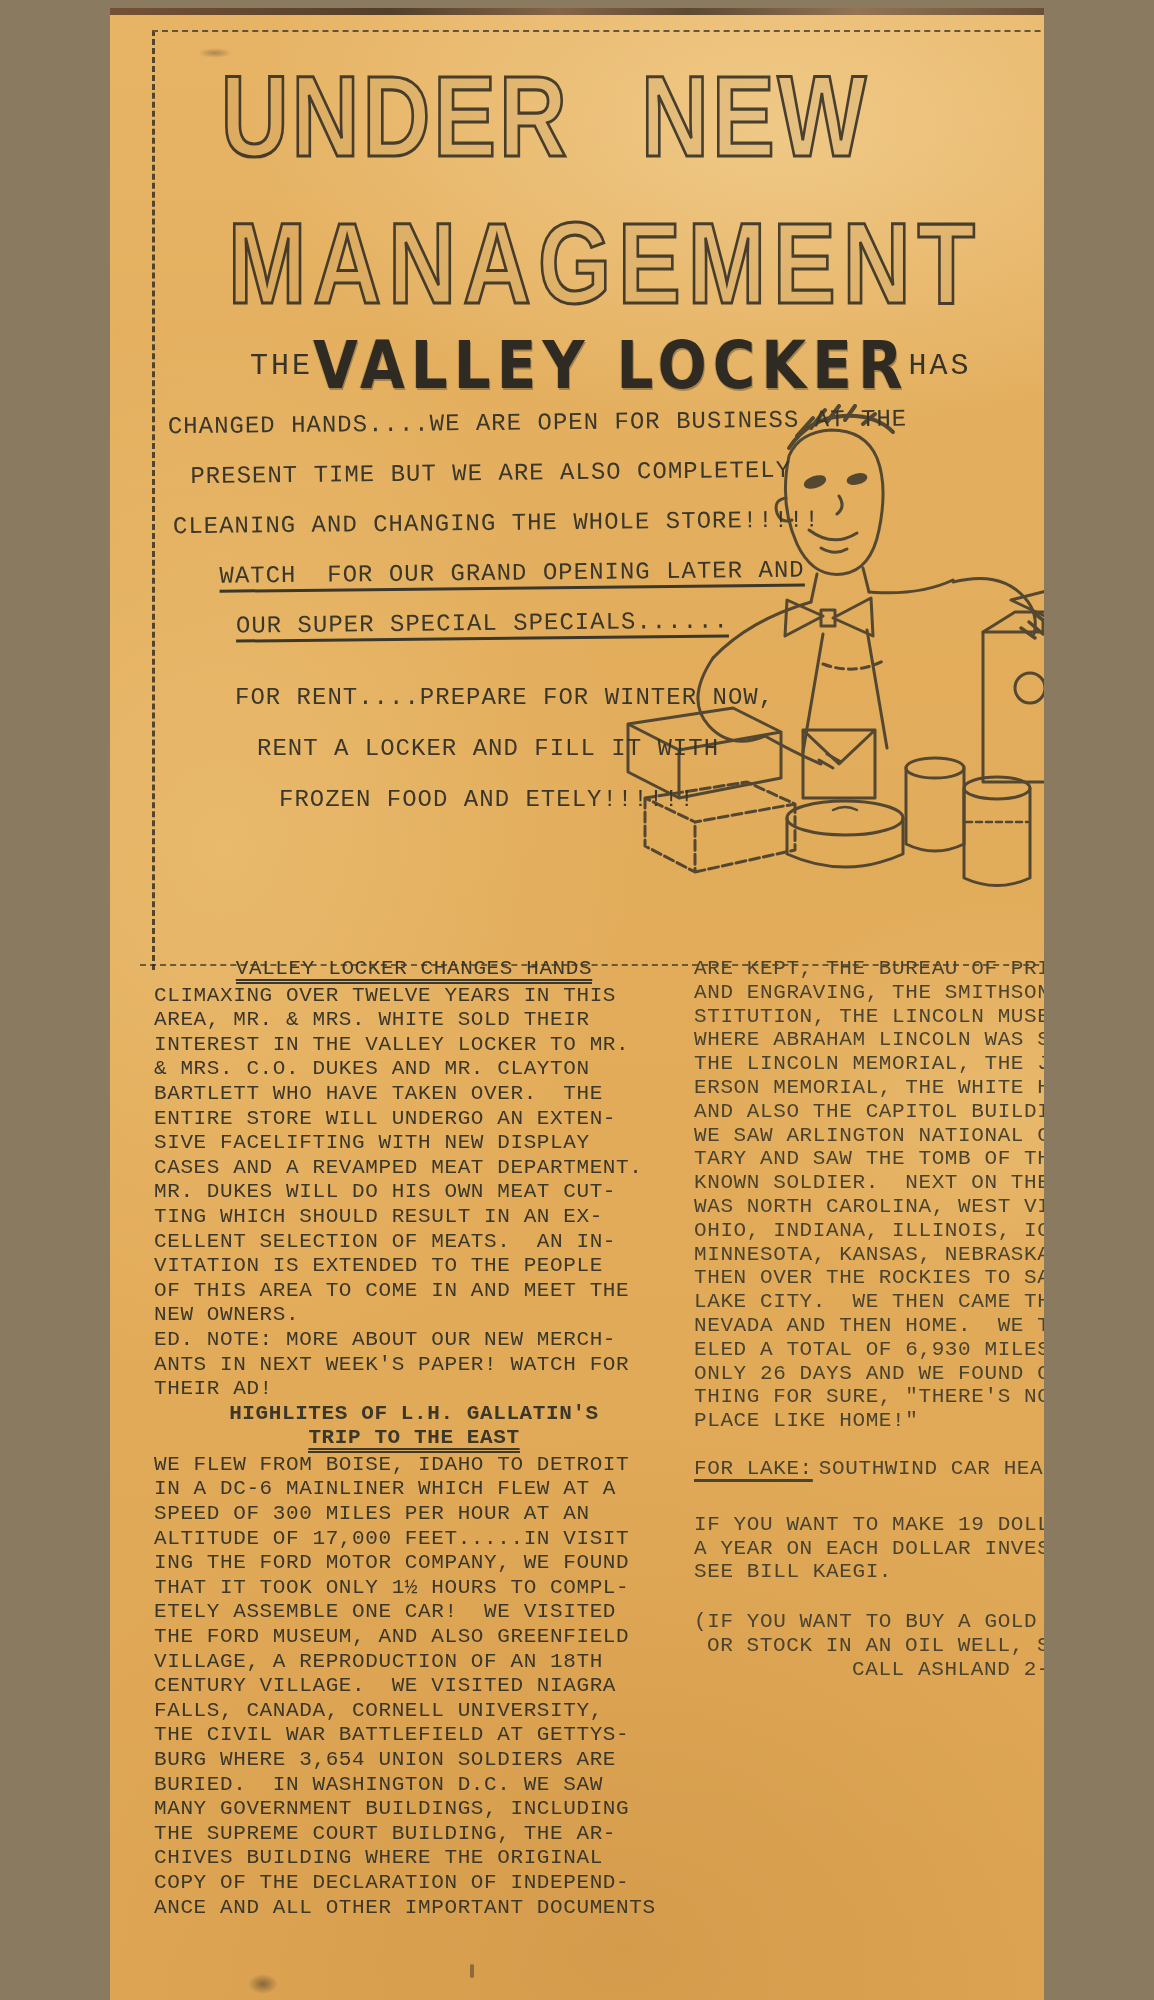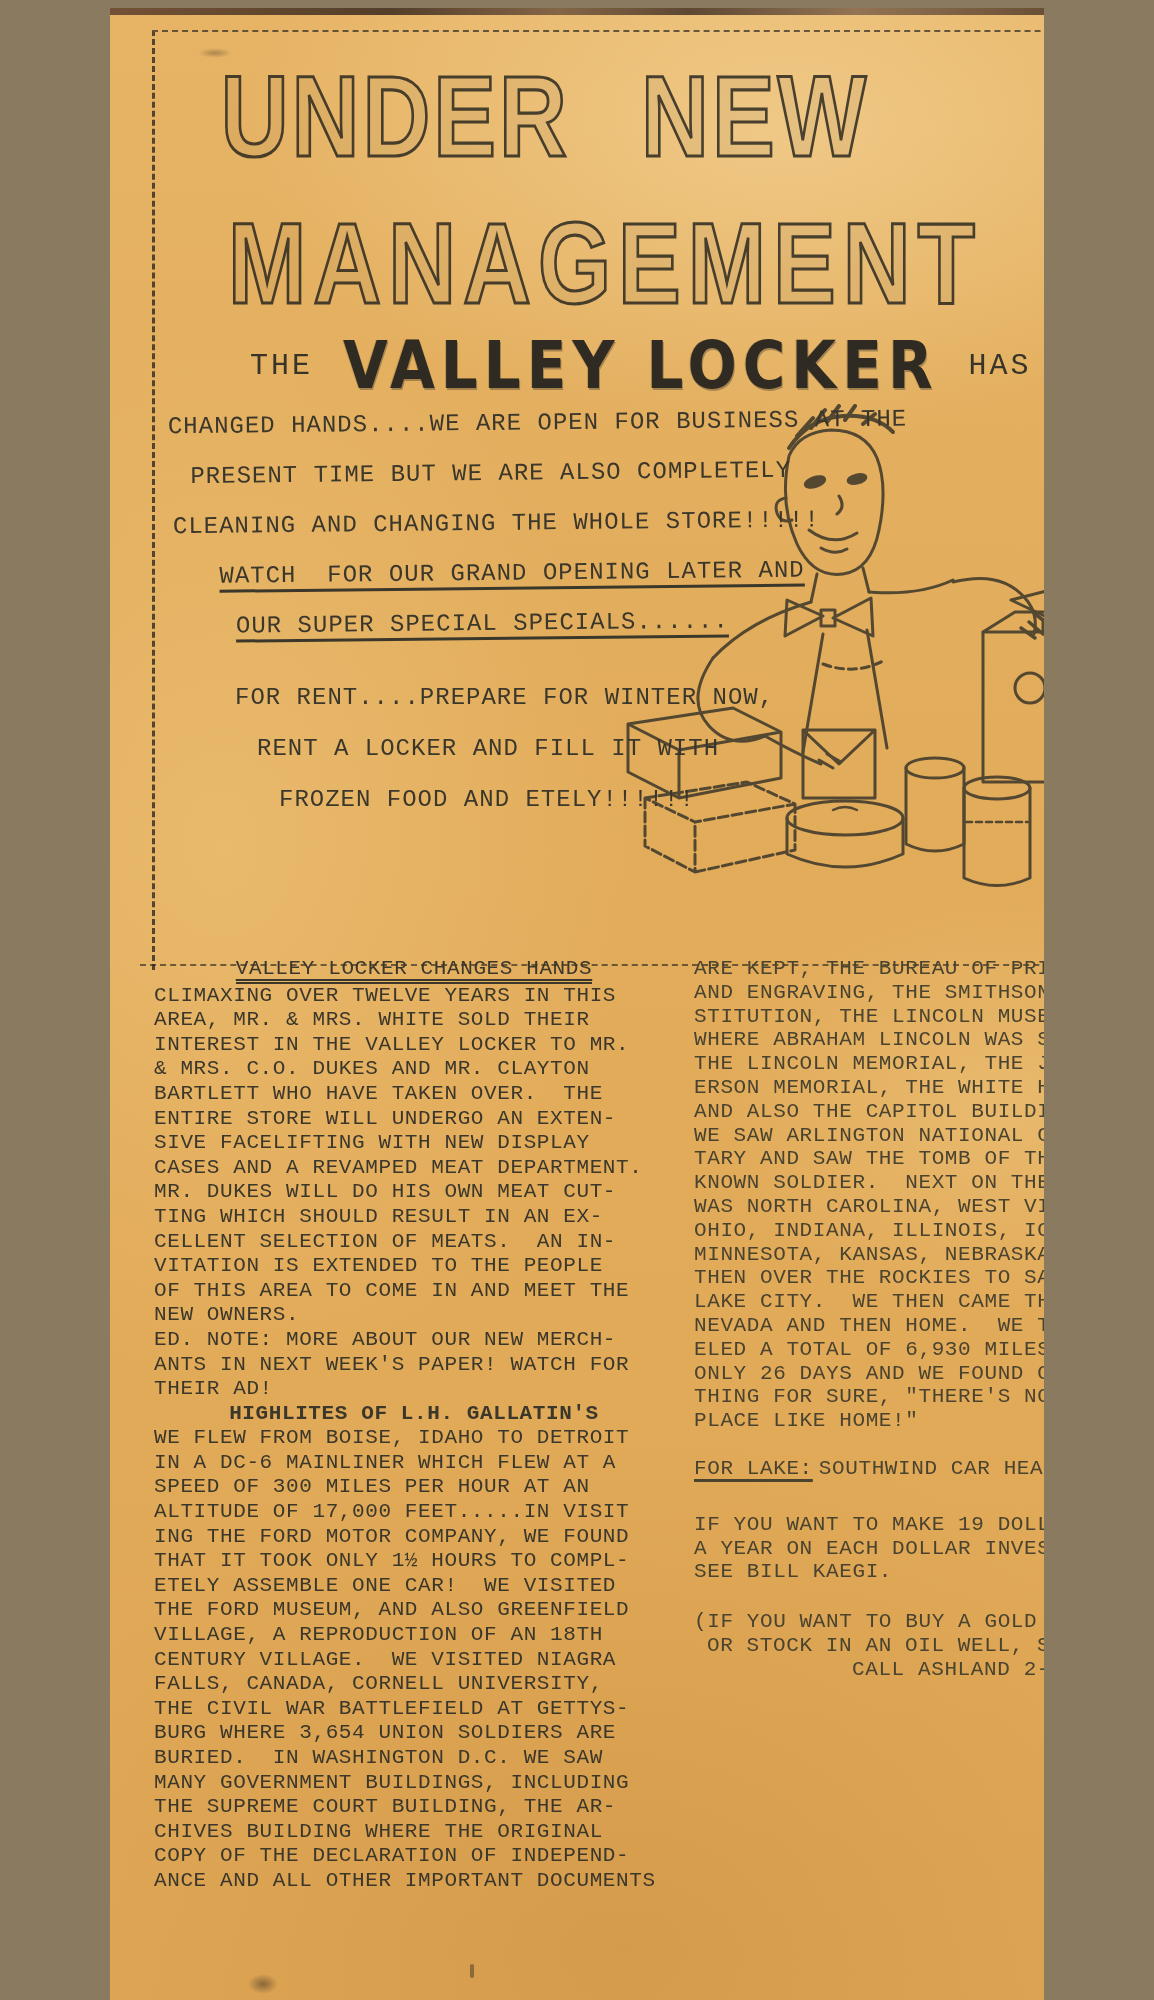--- a/index.html
+++ b/index.html
@@ -27,21 +27,21 @@
     position:absolute;top:12px;left:0;width:900px;text-align:center;
     font-family:"Liberation Sans",sans-serif;font-weight:bold;
     font-size:94px;line-height:120px;letter-spacing:3px;
     color:rgba(70,62,45,.06);
     -webkit-text-stroke:2.6px rgba(43,40,32,.85);
     transform:scaleY(1.22);transform-origin:50% 0;
   }
   .title .t1{word-spacing:42px;margin-right:120px;}
   .title .t2{letter-spacing:7px;}
   
-  .subtitle{position:absolute;top:300px;left:95px;display:flex;align-items:center;gap:30px;}
+  .subtitle{position:absolute;top:300px;left:95px;display:flex;align-items:center;}
   .sub-small{font-size:30px;letter-spacing:3px;color:#38342a;}
   .brand{
     font-family:"DejaVu Sans",sans-serif;font-weight:bold;font-size:58px;letter-spacing:6px;
     color:#2f2b22;transform:scaleY(1.12);
     text-shadow:1px 1px 0 rgba(47,44,36,.35), -1px 0 0 rgba(47,44,36,.2);
   }
   
   .hero{position:absolute;top:376px;left:0;width:100%;font-size:24px;letter-spacing:1px;transform:rotate(-0.6deg);}
   .hero .hl{height:50px;white-space:pre;color:#3b372b;}
   .hl.p0{padding-left:14px;} .hl.p1{padding-left:36px;} .hl.p2{padding-left:18px;}
@@ -204,20 +204,23 @@
 MR. DUKES WILL DO HIS OWN MEAT CUT-
 TING WHICH SHOULD RESULT IN AN EX-
 CELLENT SELECTION OF MEATS.  AN IN-
 VITATION IS EXTENDED TO THE PEOPLE
 OF THIS AREA TO COME IN AND MEET THE
 NEW OWNERS.
 ED. NOTE: MORE ABOUT OUR NEW MERCH-
 ANTS IN NEXT WEEK'S PAPER! WATCH FOR
 THEIR AD!</div>
       <div class="head-center bold">HIGHLITES OF L.H. GALLATIN'S</div>
+      <div class="head-center bold">
+        <span class="dbl-ul">TRIP TO THE EAST</span>
+      </div>
       <div class="para">WE FLEW FROM BOISE, IDAHO TO DETROIT
 IN A DC-6 MAINLINER WHICH FLEW AT A
 SPEED OF 300 MILES PER HOUR AT AN
 ALTITUDE OF 17,000 FEET.....IN VISIT
 ING THE FORD MOTOR COMPANY, WE FOUND
 THAT IT TOOK ONLY 1½ HOURS TO COMPL-
 ETELY ASSEMBLE ONE CAR!  WE VISITED
 THE FORD MUSEUM, AND ALSO GREENFIELD
 VILLAGE, A REPRODUCTION OF AN 18TH
 CENTURY VILLAGE.  WE VISITED NIAGRA

